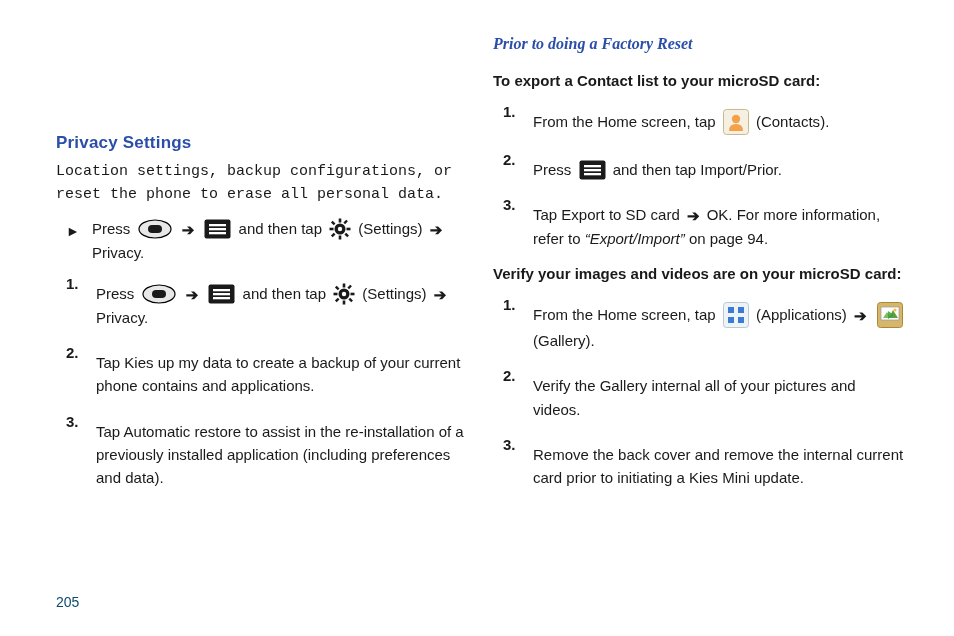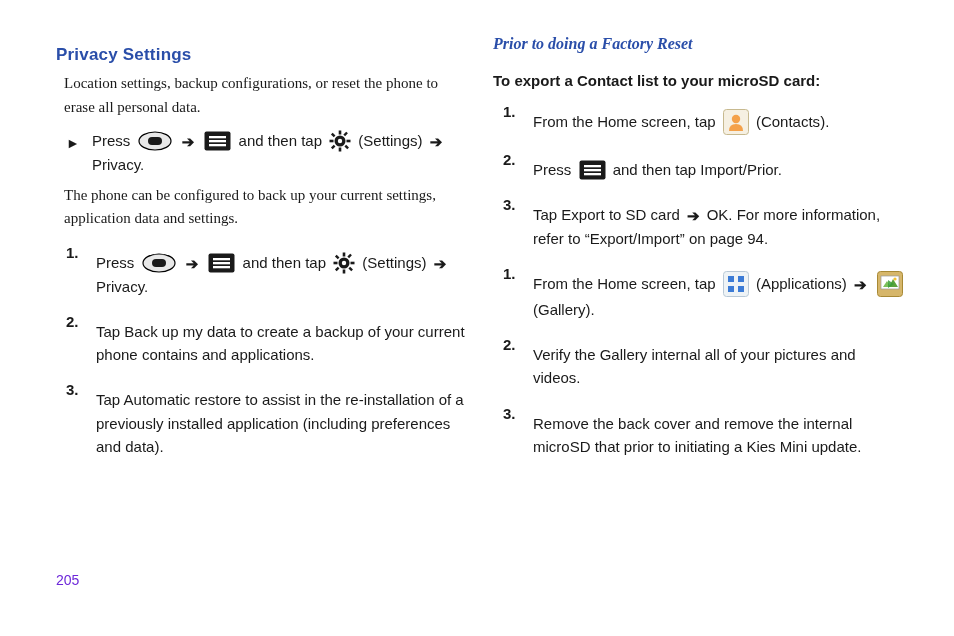--- a/index.html
+++ b/index.html
@@ -34,22 +34,22 @@
   }
   .h2 {
     font-family: Liberation Serif, serif;
     color: #2a4ea9;
     font-style: italic;
     font-weight: 700;
     font-size: 16px;
     margin: 16px 0 6px 0;
   }
   .para {
-    margin: 4px 0 10px 8px;
-    font-family: Liberation Serif, serif;
+    margin: 4px 0 10px 0;
+    font-family: Liberation Mono, monospace;
     font-stretch: condensed;
   }
   .lead-row {
     display: flex;
     align-items: flex-start;
     margin: 6px 0 8px 10px;
   }
   .lead-row .marker {
     flex: 0 0 26px;
     font-size: 14px;
@@ -70,21 +70,21 @@
   }
   ol.steps > li .num {
     flex: 0 0 30px;
     font-weight: 700;
   }
   ol.steps > li .content {
     flex: 1;
     margin-top: 10px;
   }
   .b { font-weight: 400; }
-  .i { }
+  .i { font-style: italic; }
   .arrow {
     font-weight: 700;
     display: inline-block;
     transform: translateY(1px);
     margin: 0 3px;
   }
   .icon {
     display: inline-block;
     vertical-align: middle;
     margin: 0 3px;
@@ -93,23 +93,23 @@
   }
   .icon svg { display: block; }
   .sub {
     font-weight: 700;
     margin: 12px 0 8px 0;
     font-family: "Helvetica Neue", Arial, sans-serif;
   }
   .pagenum {
     position: absolute;
     left: 56px;
-    bottom: 44px;
+    bottom: 22px;
     font-size: 14px;
-    color: #6d28d9;
+    color: #0c4a6e;
   }
   .tight { margin-top:2px; }
 </style>
 </head>
 <body>
 
 <div class="page">
 
   <div class="col">
 
@@ -156,21 +156,20 @@
             </svg>
         </span>
         <span> (<span class="b">Settings</span>) </span>
         <span class="arrow">➔</span>
         <br>
         <span class="b">Privacy</span><span>.</span>
       </div>
     </div>
 
 
-    <div class="para tight">The phone can be configured to back up your current settings, application data and settings.</div>
 
     <ol class="steps">
       <li>
         <div class="num">1.</div>
         <div class="content">
           <span>Press </span>
           <span class="icon">
             <svg width="34" height="20" viewBox="0 0 34 20">
                 <ellipse cx="17" cy="10" rx="16" ry="9" fill="#e8e8e8" stroke="#000" stroke-width="1.2"></ellipse>
                 <rect x="10" y="6" width="14" height="8" rx="4" fill="#1a1a1a"></rect>
@@ -206,21 +205,21 @@
           </span>
           <span> (<span class="b">Settings</span>) </span>
           <span class="arrow">➔</span>
           <br>
           <span class="b">Privacy</span><span>.</span>
         </div>
       </li>
       <li>
         <div class="num">2.</div>
         <div class="content">
-          <span>Tap </span><span class="b">Back up my data</span><span> to create a backup of your current phone contains and applications.</span>
+          <span>Tap </span><span class="b">Kies up my data</span><span> to create a backup of your current phone contains and applications.</span>
         </div>
       </li>
       <li>
         <div class="num">3.</div>
         <div class="content">
           <span>Tap </span><span class="b">Automatic restore</span><span> to assist in the re-installation of a previously installed application (including preferences and data).</span>
         </div>
       </li>
     </ol>
 
@@ -264,20 +263,21 @@
         </div>
       </li>
       <li>
         <div class="num">3.</div>
         <div class="content">
           <span>Tap </span><span class="b">Export to SD card</span> <span class="arrow">➔</span> <span class="b">OK</span><span>. For more information, refer to </span><span class="i">“Export/Import”</span><span>  on page 94.</span>
         </div>
       </li>
     </ol>
 
+    <div class="sub">Verify your images and videos are on your microSD card:</div>
 
     <ol class="steps">
       <li>
         <div class="num">1.</div>
         <div class="content">
           <span>From the Home screen, tap </span>
           <span class="icon">
             <svg width="26" height="26" viewBox="0 0 26 26">
                 <rect x="0.5" y="0.5" width="25" height="25" rx="3" fill="#eef3f6" stroke="#b8c8d6"></rect>
                 <rect x="5" y="5" width="6" height="6" fill="#3b7bd6"></rect>
@@ -301,21 +301,21 @@
           <br>
           <span>(<span class="b">Gallery</span>)</span><span>.</span>
         </div>
       </li>
       <li>
         <div class="num">2.</div>
         <div class="content">Verify the Gallery internal all of your pictures and videos.</div>
       </li>
       <li>
         <div class="num">3.</div>
-        <div class="content">Remove the back cover and remove the internal microSD that prior to initiating a Kies Mini update.</div>
+        <div class="content">Remove the back cover and remove the internal current card prior to initiating a Kies Mini update.</div>
       </li>
     </ol>
 
   </div>
 
 </div>
 
 <div class="pagenum">205</div>
 
 </body></html>

